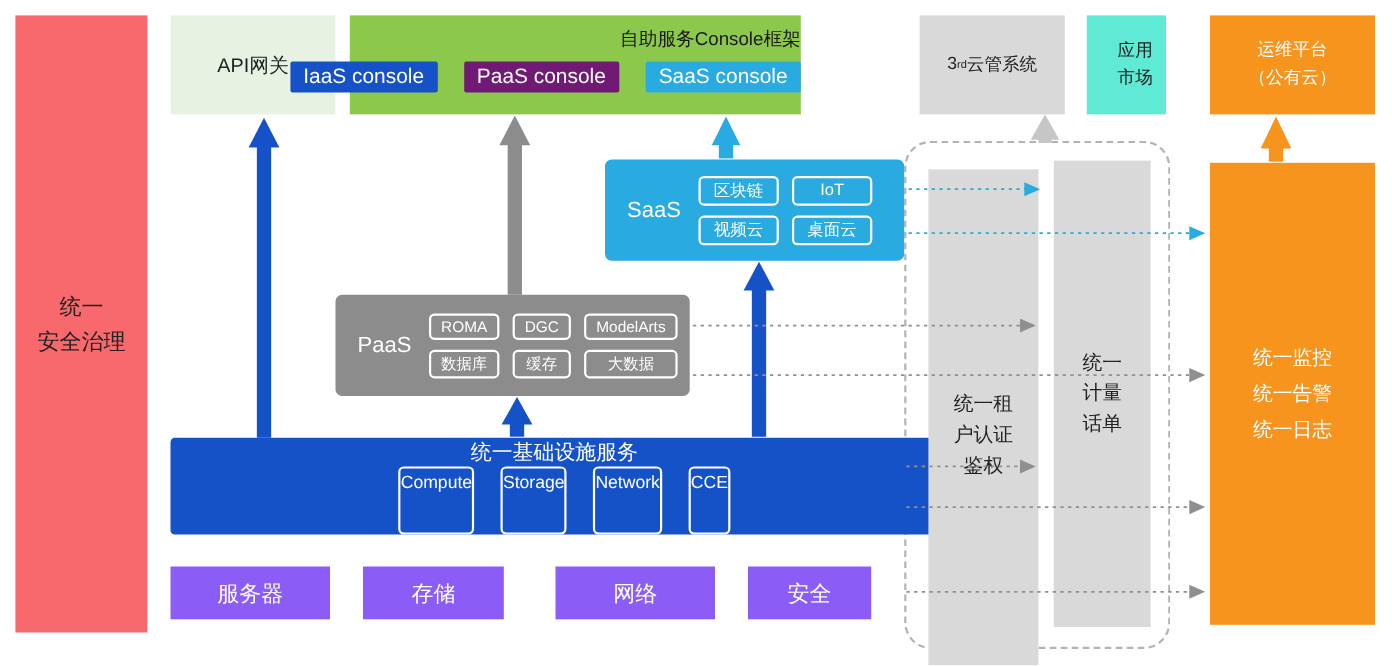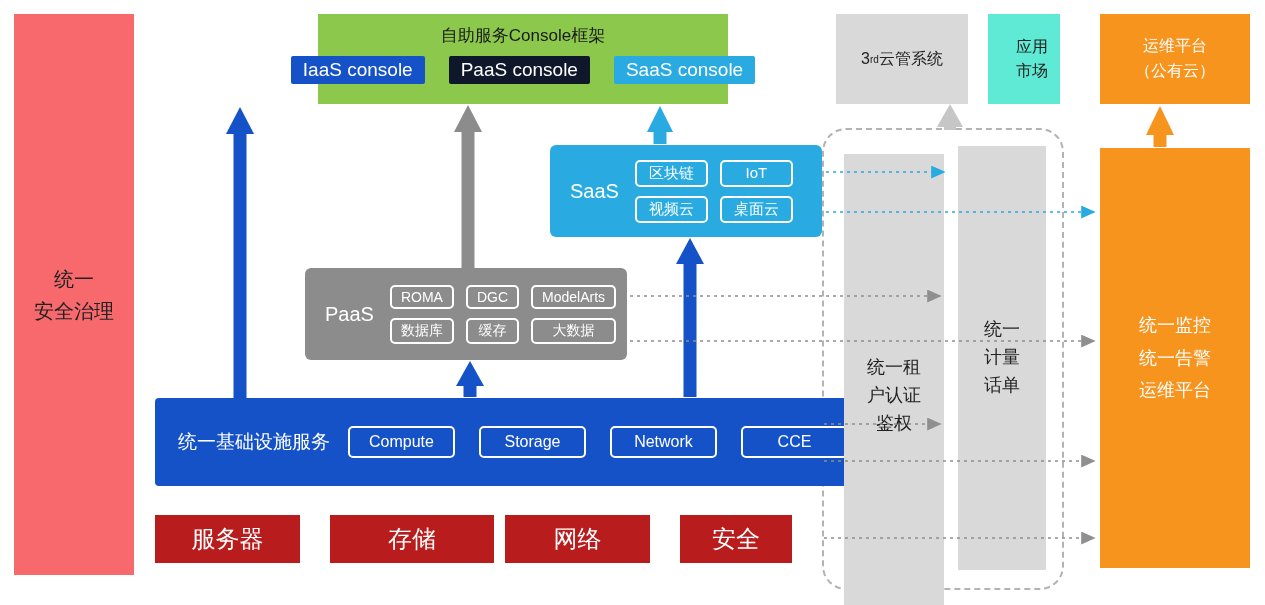--- a/index.html
+++ b/index.html
@@ -17,26 +17,26 @@
 
   
   .security { left:14px; top:14px; width:120px; height:561px;
     background:#F7696C; color:#222; font-size:20px; line-height:1.6; font-weight:500; }
 
   
   .api-gw { left:155px; top:14px; width:150px; height:90px;
     background:#E7F2E3; color:#222; font-size:18px; }
   .console { left:318px; top:14px; width:410px; height:90px;
     background:#8CC84B; flex-direction:column; justify-content:flex-start;
-    padding-top:10px; gap:9px; }
+    padding-top:10px; gap:9px;align-items:flex-end; }
   .console-title { color:#1a1a1a; font-size:17px; font-weight:500; }
   .badge-row { display:flex; gap:24px; }
   .badge { color:#fff; font-size:19px; padding:3px 12px; border-radius:2px; white-space:nowrap; }
   .badge-iaas { background:#1552C8; }
-  .badge-paas { background:#0f172a; }
+  .badge-paas { background:#701a75; }
   .badge-saas { background:#29ABE2; }
   .third { left:836px; top:14px; width:132px; height:90px;
     background:#D9D9D9; color:#222; font-size:16px; }
   .third sup { font-size:10px; }
   .market { left:988px; top:14px; width:72px; height:90px;
     background:#5eead4; color:#222; font-size:16px; line-height:1.5;padding-left:16px; }
   .om-top { left:1100px; top:14px; width:150px; height:90px;
     background:#F7941E; color:#fff; font-size:16px; line-height:1.55; font-weight:500; }
 
   
@@ -46,30 +46,30 @@
   .chips-2 { grid-template-columns:auto auto; }
   .chips-3 { grid-template-columns:auto auto auto; }
   .chip { border:2px solid #fff; border-radius:5px; color:#fff;
     padding:2px 12px; font-size:15px; text-align:center; white-space:nowrap; }
   .saas { left:550px; top:145px; width:272px; height:92px; background:#29ABE2; }
   .paas { left:305px; top:268px; width:322px; height:92px; background:#8C8C8C; }
   .paas .chip { font-size:14px; padding:2px 9px; }
 
   
   .iaas { left:155px; top:398px; width:716px; height:88px;
-    background:#1552C8; border-radius:4px; justify-content:flex-start; padding:0 23px; }
+    background:#1552C8; border-radius:4px; justify-content:flex-start; padding:0 23px;flex-direction:column; }
   .iaas-label { color:#fff; font-size:19px; white-space:nowrap; margin-right:18px; }
   .iaas-chips { display:flex; flex:1; gap:24px; }
   .iaas-chip { flex:1; border:2px solid #fff; border-radius:5px; color:#fff;
     font-size:16px; padding:5px 0; text-align:center; }
 
   
-  .hw { top:515px; height:48px; background:#b91c1c; color:#fff; font-size:24px; }
+  .hw { top:515px; height:48px; background:#8b5cf6; color:#fff; font-size:20px; }
   .hw0 { left:155px; width:145px; }
-  .hw1 { left:330px; width:164px; }
+  .hw1 { left:330px; width:128px; }
   .hw2 { left:505px; width:145px; }
   .hw3 { left:680px; width:112px; }
 
   
   .dashed-zone { left:822px; top:128px; width:242px; height:462px;
     border:2px dashed #b3b3b3; border-radius:24px; background:transparent; }
   .auth { left:844px; top:154px; width:100px; height:484px;
     background:#D9D9D9; color:#222; font-size:18px; line-height:1.55; }
   .meter { left:958px; top:146px; width:88px; height:424px;
     background:#D9D9D9; color:#222; font-size:18px; line-height:1.55; }
@@ -82,20 +82,21 @@
 </head>
 <body>
 
 <div class="canvas">
 
   <div class="box dashed-zone"></div>
 
   <div class="box security pre">统一
 安全治理</div>
 
+  <div class="box api-gw">API网关</div>
 
   <div class="box console">
     <div class="console-title">自助服务Console框架</div>
     <div class="badge-row">
       <span class="badge badge-iaas">IaaS console</span>
       <span class="badge badge-paas">PaaS console</span>
       <span class="badge badge-saas">SaaS console</span>
     </div>
   </div>
 
@@ -149,21 +150,21 @@
   <div class="box hw hw3">安全</div>
 
   <div class="box auth pre">统一租
 户认证
 鉴权</div>
   <div class="box meter pre">统一
 计量
 话单</div>
   <div class="box om-right pre">统一监控
 统一告警
-运维平台</div>
+统一日志</div>
 
   <svg class="arrows" viewBox="0 0 1265 605" xmlns="http://www.w3.org/2000/svg">
     <defs>
       <marker id="mblue" markerWidth="10" markerHeight="9" refX="8" refY="4" orient="auto">
         <path d="M0,0 L9,4 L0,8 z" fill="#29ABE2"></path>
       </marker>
       <marker id="mgray" markerWidth="10" markerHeight="9" refX="8" refY="4" orient="auto">
         <path d="M0,0 L9,4 L0,8 z" fill="#8f8f8f"></path>
       </marker>
     </defs>

